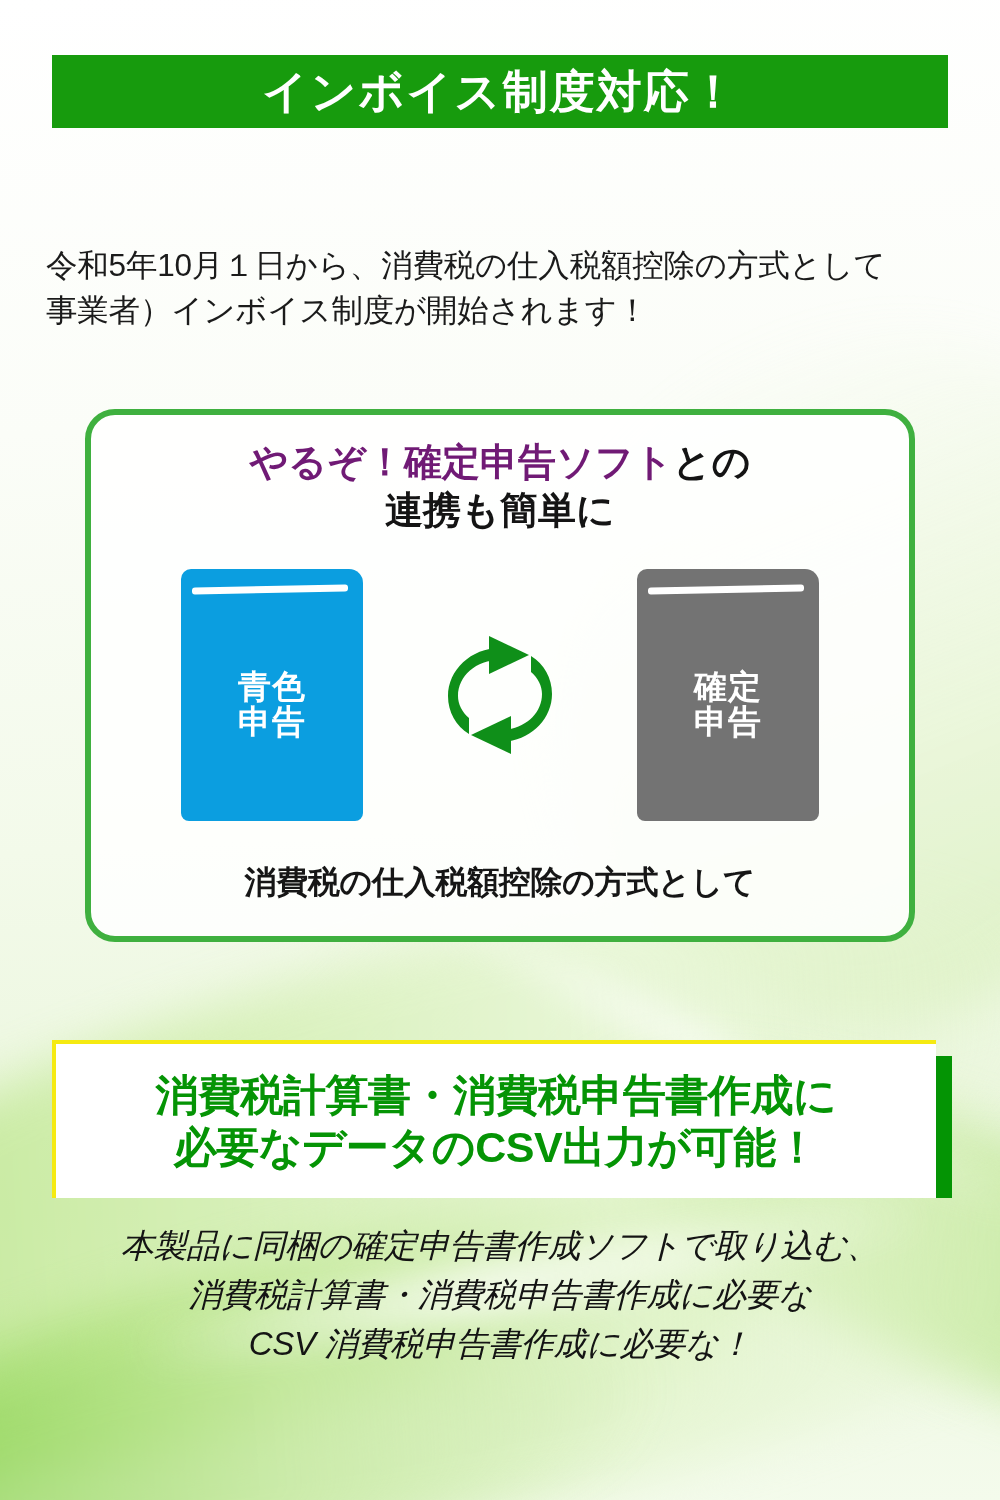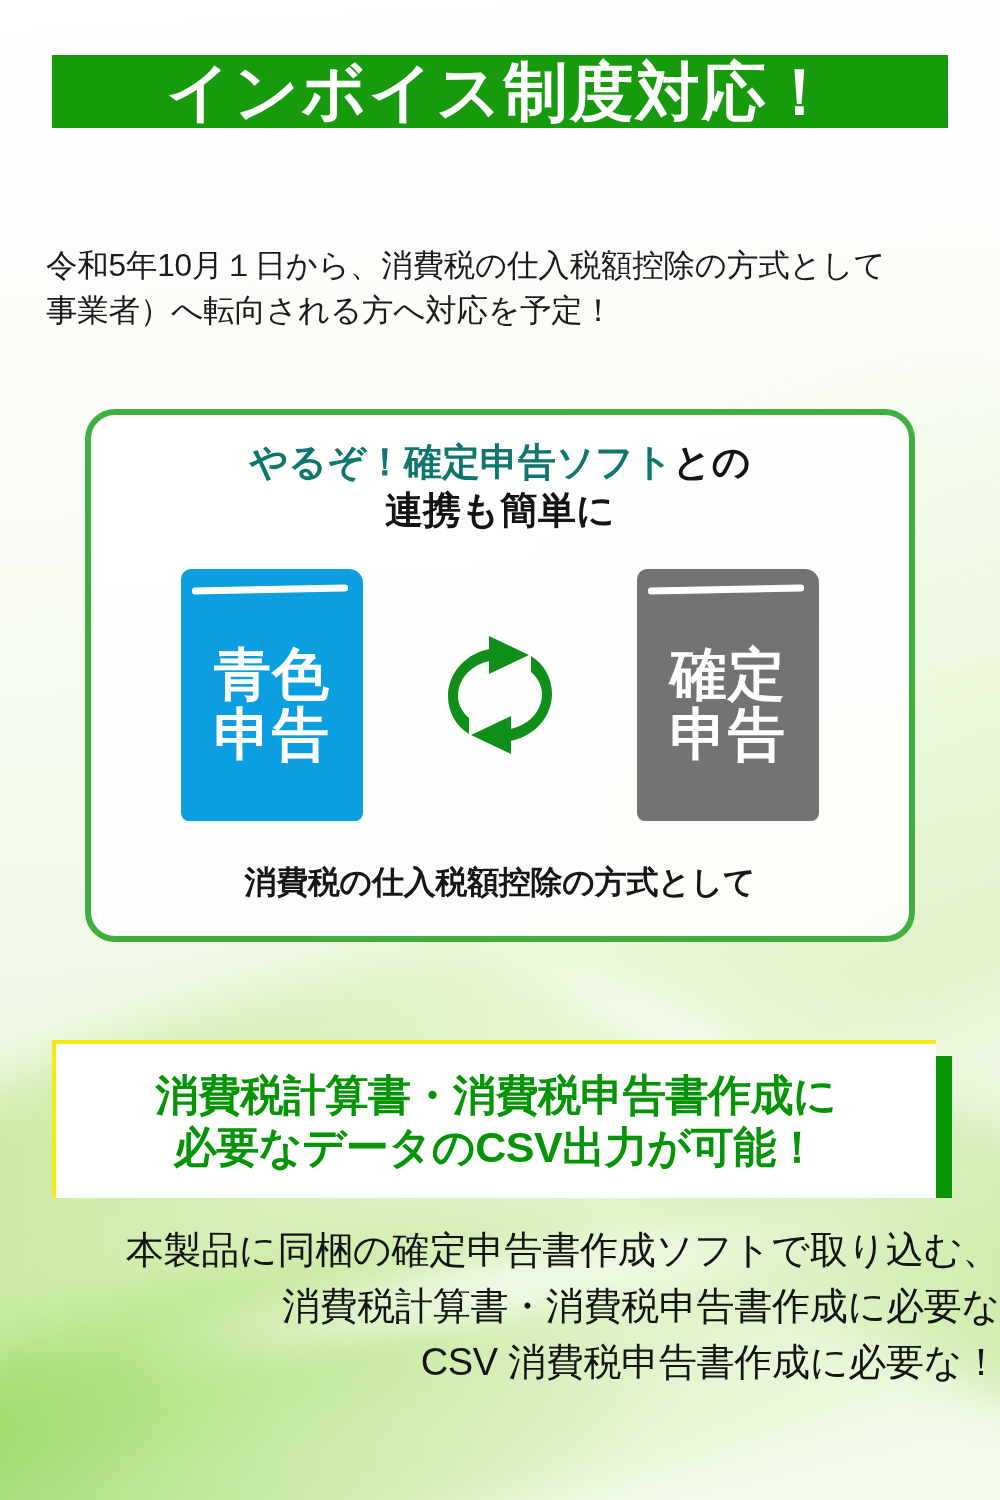--- a/index.html
+++ b/index.html
@@ -102,21 +102,21 @@
     top: 55px;
     width: 896px;
     height: 73px;
     background: #179b0d;
     display: flex;
     align-items: center;
     justify-content: center;
   }
   .header-banner-title {
     color: #ffffff;
-    font-size: 64px;
+    font-size: 45px;
     font-weight: bold;
     letter-spacing: 2px;
     line-height: 1;
     white-space: nowrap;
   }
 
   
   .intro {
     position: absolute;
     left: 46px;
@@ -147,21 +147,21 @@
     left: 0; right: 0;
     top: 24px;
     text-align: center;
     font-size: 38px;
     font-weight: bold;
     line-height: 1.25;
     letter-spacing: 0px;
     color: #141414;
     white-space: nowrap;
   }
-  .card-heading .accent { color: #0f766e; text-align: center; }
+  .card-heading .accent { color: #701a75; text-align: center; }
 
   
   .books-row {
     position: absolute;
     left: 0; right: 0;
     top: 152px;
     height: 255px;
     display: flex;
     align-items: center;
     justify-content: center;
@@ -184,21 +184,21 @@
     left: 11px;
     top: 17px;
     width: 156px;
     height: 7px;
     background: #ffffff;
     border-radius: 3px;
     transform: skewY(-1.1deg);
   }
   .book-label {
     color: #ffffff;
-    font-size: 57px;
+    font-size: 33px;
     font-weight: bold;
     line-height: 1.04;
     letter-spacing: 1px;
     text-align: center;
     margin-top: 20px;
     white-space: nowrap;
   }
   .sync-icon {
     width: 138px;
     height: 126px;
@@ -258,25 +258,26 @@
     line-height: 1.22;
     letter-spacing: -0.5px;
     white-space: nowrap;
   }
 
   
   .footer-text {
     position: absolute;
     left: 0; right: 0;
     top: 1222px;
-    text-align: right;
+    text-align: center;
     color: #141414;
-    font-size: 38px;
+    font-size: 33px;
     line-height: 1.48;
     letter-spacing: -0.3px;
+    font-style: italic;
   }
   .footer-text span { display: block; white-space: nowrap; }
 </style>
 </head>
 <body>
 
 <div id="page">
 
   <div class="bg-layer bg-base"></div>
   <div class="bg-layer">
@@ -291,21 +292,21 @@
   </div>
 
   <div id="content">
 
     <div class="header-banner">
       <div class="header-banner-title">インボイス制度対応！</div>
     </div>
 
     <div class="intro">
       <span class="intro-line">令和5年10月１日から、消費税の仕入税額控除の方式として</span>
-      <span class="intro-line">事業者）へ転向される方へ対応を予定！</span>
+      <span class="intro-line">事業者）インボイス制度が開始されます！</span>
     </div>
 
     <div class="card">
 
       <div class="card-heading">
         <div>
           <span class="accent">やるぞ！確定申告ソフト</span><span>との</span>
         </div>
         <div>連携も簡単に</div>
       </div>

